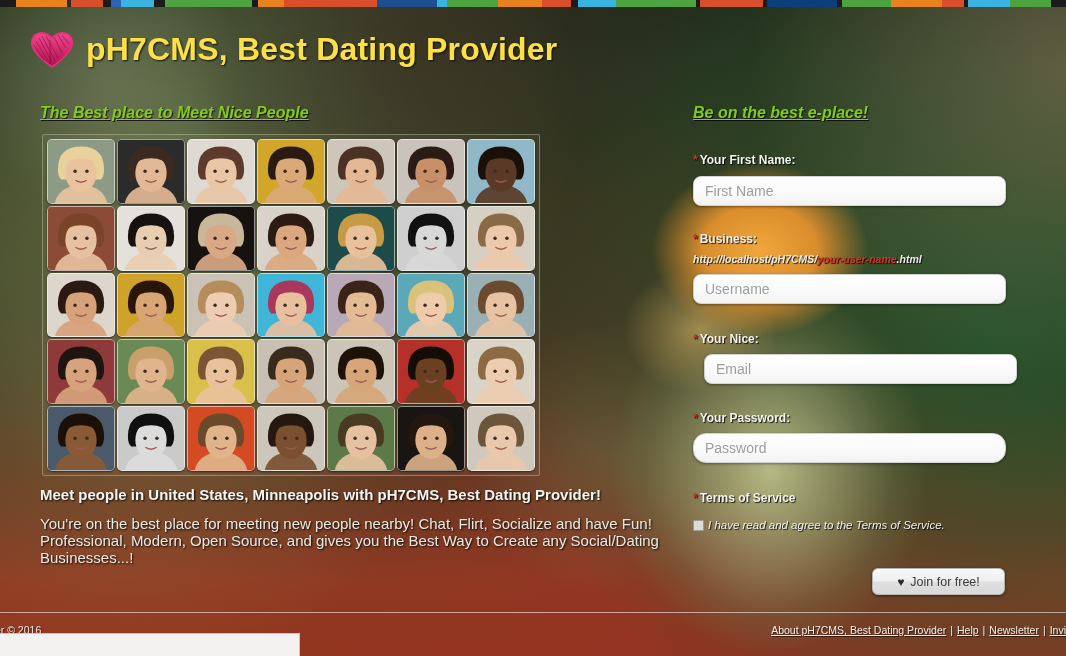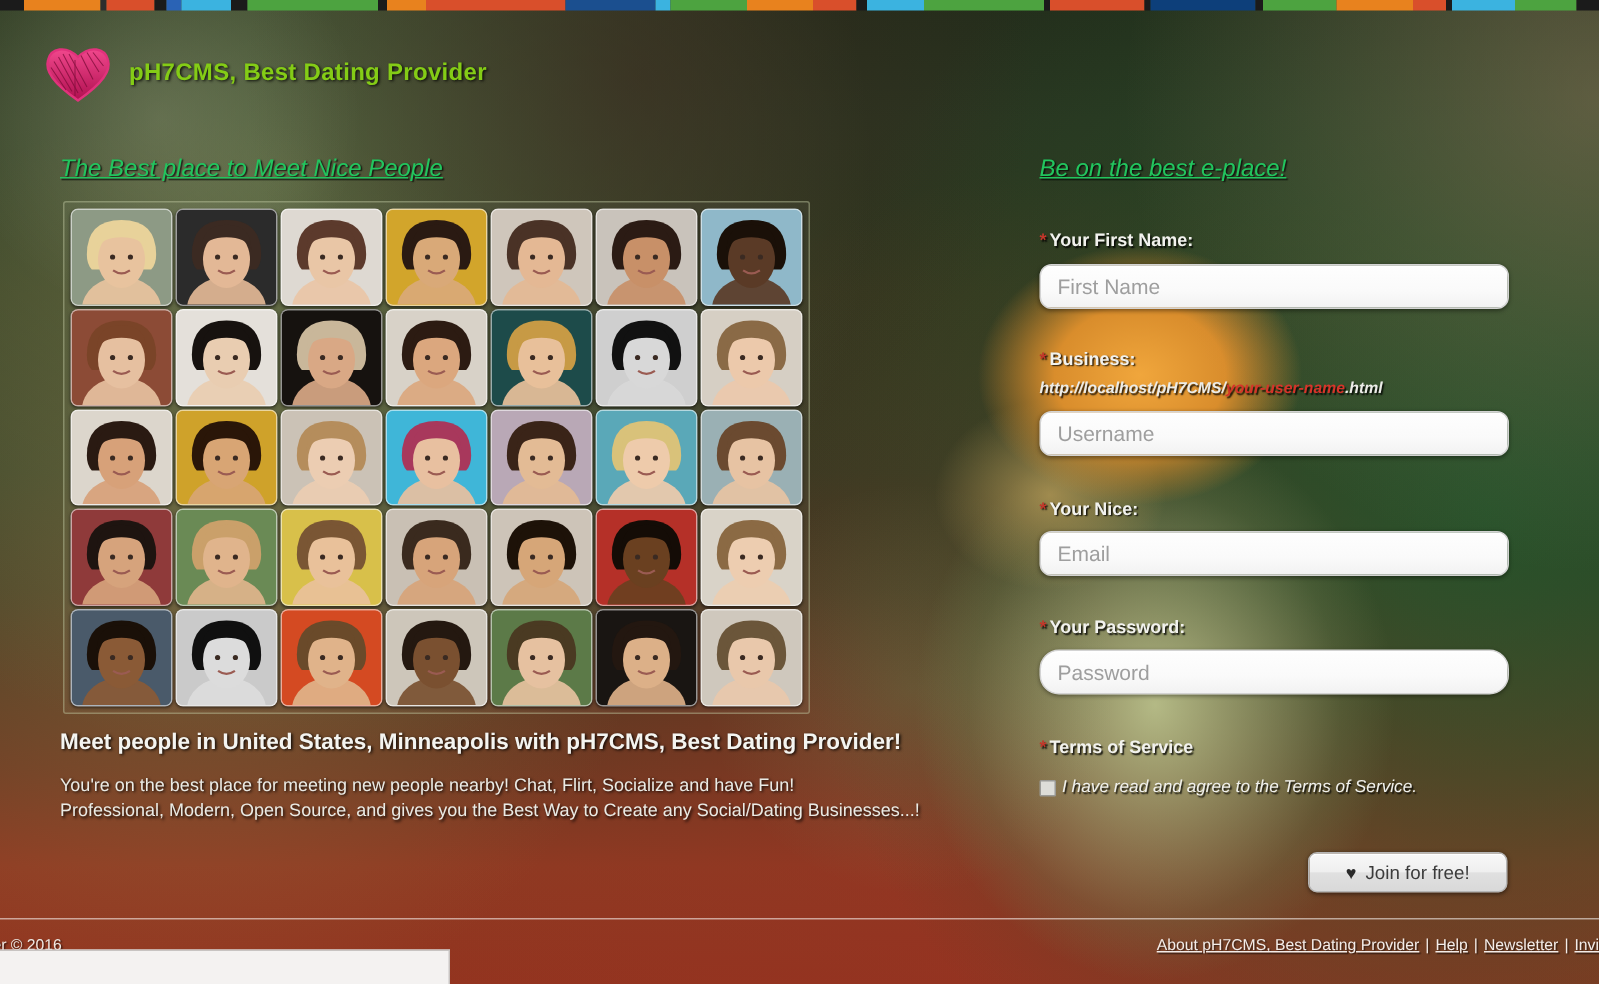--- a/index.html
+++ b/index.html
@@ -50,37 +50,37 @@
 
   
   #header { position:absolute; top:0; left:0; width:1066px; height:96px; z-index:30; }
 
   #logo-wrap {
     position:absolute; left:28px; top:28px;
     display:flex; align-items:center; gap:10px;
   }
   #heart-logo { width:48px; height:42px; display:block; }
   #site-title {
-    font-size:16px; font-weight:bold; color:#84cc16;
+    font-size:32px; font-weight:bold; color:#fde047;
     text-shadow: 1px 1px 2px rgba(0,0,0,.85);
     letter-spacing:.2px;
   }
 
   
   #login-area { position:absolute; right:0; top:34px; width:530px; height:60px; }
   .chk {
     width:11px; height:11px; background:#ddddd8; border:1px solid #9a9a96;
     display:inline-block; vertical-align:middle; cursor:pointer; border-radius:1px;
   }
 
   
   #left-col { position:absolute; left:0; top:96px; width:680px; z-index:25; }
   .slogan {
-    font-size:16px; font-weight:normal; font-style:italic;
-    color:#22c55e; text-decoration:underline;
+    font-size:16px; font-weight:bold; font-style:italic;
+    color:#84cc16; text-decoration:underline;
     text-shadow:1px 1px 1px rgba(0,0,0,.75);
   }
   #left-slogan { position:absolute; left:40px; top:8px; }
 
   
   #photo-grid {
     position:absolute; left:42px; top:38px;
     width:498px; height:342px;
     border:1px solid rgba(190,200,160,0.45);
     border-radius:2px;
@@ -106,21 +106,21 @@
   }
 
   
   #intro { position:absolute; left:40px; top:390px; width:620px; }
   #intro-title {
     font-size:15px; font-weight:bold; color:#f4f4f0;
     text-shadow:1px 1px 2px rgba(0,0,0,.9);
     margin-bottom:12px;
   }
   .intro-line {
-    font-size:12px; color:#eaeae4; line-height:17px;
+    font-size:15px; color:#eaeae4; line-height:17px;
     text-shadow:1px 1px 2px rgba(0,0,0,.9);
   }
 
   
   #right-col { position:absolute; left:690px; top:96px; width:376px; z-index:25; }
   #right-slogan { position:absolute; left:3px; top:8px; }
 
   .field-label {
     font-size:12px; font-weight:bold; color:#f2f2ee;
     text-shadow:1px 1px 1px rgba(0,0,0,.85);
@@ -138,21 +138,21 @@
   .reg-input::placeholder{ color:#9e9e9e; }
 
   #l-first  { position:absolute; left:3px; top:57px; }
   #i-first  { position:absolute; left:3px; top:80px; }
   #l-user   { position:absolute; left:3px; top:136px; }
   #url-hint { position:absolute; left:3px; top:157px; font-size:10.5px; font-style:italic;
               font-weight:bold; color:#ecece8; text-shadow:1px 1px 1px rgba(0,0,0,.85); }
   #url-hint .hl { color:#d6342a; }
   #i-user   { position:absolute; left:3px; top:178px; }
   #l-mail   { position:absolute; left:3px; top:236px; }
-  #i-mail   { position:absolute; left:3px; top:258px; }
+  #i-mail   { position:absolute; left:14px; top:258px; }
   #l-pass   { position:absolute; left:3px; top:315px; }
   #i-pass   { position:absolute; left:3px; top:337px;border-radius:13px; }
   #l-tos    { position:absolute; left:3px; top:395px; }
   #tos-row  { position:absolute; left:3px; top:423px; display:flex; align-items:center; gap:4px; }
   #tos-text {
     font-size:11.5px; font-style:italic; font-weight:normal; color:#f0f0ec;
     text-shadow:1px 1px 1px rgba(0,0,0,.85);
   }
   #join-btn {
     position:absolute; left:182px; top:472px; width:133px; height:27px;

